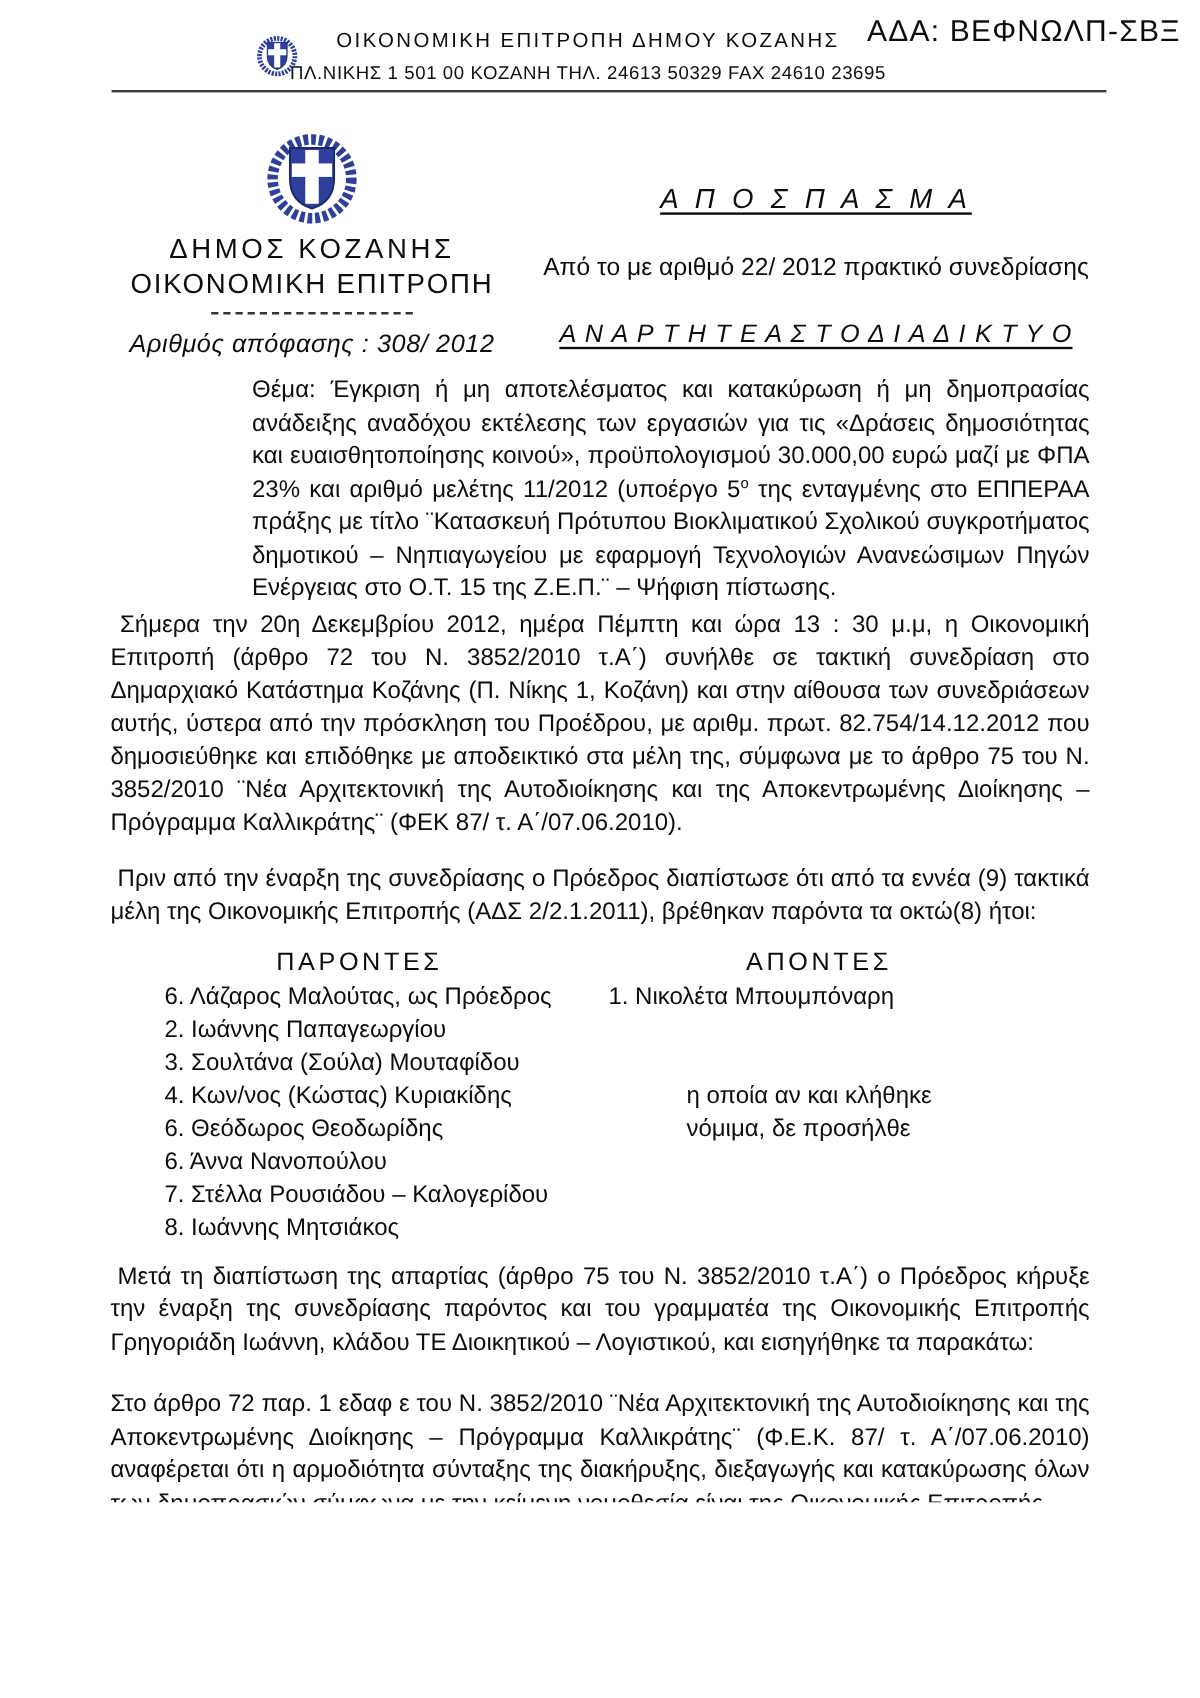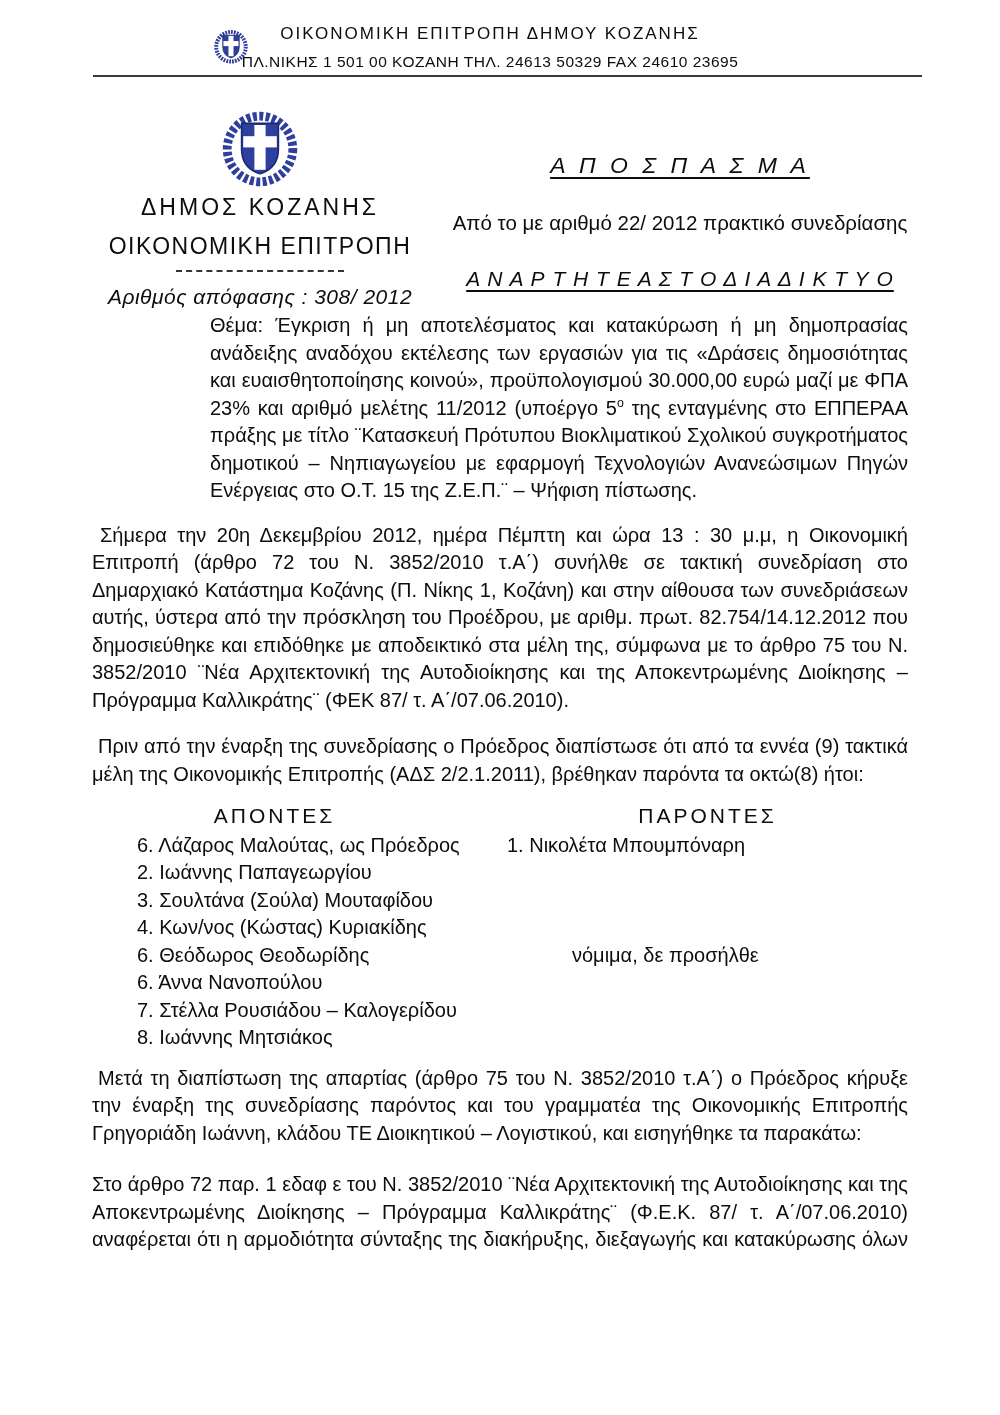--- a/index.html
+++ b/index.html
@@ -20,36 +20,36 @@
   .emblem-small{position:absolute;left:213px;top:24px;width:36px;height:42px;}
   .letterhead{position:absolute;left:170px;top:24px;width:640px;text-align:center;}
   .letterhead .lh1{font-size:17px;letter-spacing:2px;font-weight:500;}
   .letterhead .lh2{font-size:15.5px;letter-spacing:.5px;margin-top:9px;}
   .ada{position:absolute;top:12px;right:16px;font-size:25px;letter-spacing:1px;}
   .header-rule{position:absolute;top:75px;left:93px;right:78px;border-top:2px solid #3a3a3a;}
   
   .authority{position:absolute;left:95px;top:100px;width:330px;text-align:center;}
   .emblem-big{width:80px;height:90px;display:block;margin:0 auto;}
   .authority .name1{font-size:23px;letter-spacing:3px;margin-top:4px;}
-  .authority .name2{font-size:23px;letter-spacing:1.5px;margin-top:12px;}
+  .authority .name2{font-size:23px;letter-spacing:1.5px;margin-top:2px;}
   .authority .divider{width:168px;margin:10px auto 0;border-top:2px dashed #333;}
   .authority .decision{font-style:italic;font-size:21px;margin-top:13px;letter-spacing:.5px;}
   .heading{position:absolute;left:430px;top:152px;width:500px;text-align:center;}
   .heading .apospasma{font-style:italic;font-size:23px;letter-spacing:4px;text-decoration:underline;text-underline-offset:4px;}
   .heading .from-minutes{font-size:20.5px;margin-top:32px;}
   .heading .anartitea{font-style:italic;font-size:21px;letter-spacing:1px;margin-top:32px;text-decoration:underline;text-underline-offset:4px;}
   
   .main-text{
     position:absolute;left:92px;right:92px;top:312px;
     font-size:20px;line-height:27.5px;
   }
   .subject{margin-left:118px;text-align:justify;}
   sup.ord{vertical-align:super;font-size:.62em;line-height:0;}
   .para{text-align:justify;}
-  .p1{margin-top:17px;text-indent:8px;}
+  .p1{margin-top:3px;text-indent:8px;}
   .p2{margin-top:19px;text-indent:6px;}
   .p3{margin-top:13px;text-indent:6px;}
   .p4{margin-top:24px;}
   
   .attendance{margin-top:14px;}
   .att-grid{display:grid;grid-template-columns:415px 1fr;}
   .att-header{font-size:21px;letter-spacing:3px;text-align:center;padding-bottom:2px;}
   .att-header.right{padding-right:50px;}
   .att-left{padding-left:45px;white-space:nowrap;}
   .att-right{white-space:nowrap;}
@@ -78,20 +78,21 @@
 
   <div class="emblem-small">
     <svg viewBox="0 0 100 110" width="36" height="42">
         <use href="#hellenic-emblem"></use>
       </svg>
   </div>
   <div class="letterhead">
     <div class="lh1">ΟΙΚΟΝΟΜΙΚΗ ΕΠΙΤΡΟΠΗ ΔΗΜΟΥ ΚΟΖΑΝΗΣ</div>
     <div class="lh2">ΠΛ.ΝΙΚΗΣ 1 501 00 ΚΟΖΑΝΗ ΤΗΛ. 24613 50329 FAX 24610 23695</div>
   </div>
+  <div class="ada">ΑΔΑ: ΒΕΦΝΩΛΠ-ΣΒΞ</div>
   <div class="header-rule"></div>
 
   <div class="authority">
     <div class="emblem-big">
       <svg viewBox="0 0 100 110" width="80" height="90">
           <use href="#hellenic-emblem"></use>
         </svg>
     </div>
     <div class="name1">ΔΗΜΟΣ ΚΟΖΑΝΗΣ</div>
     <div class="name2">ΟΙΚΟΝΟΜΙΚΗ ΕΠΙΤΡΟΠΗ</div>
@@ -110,37 +111,38 @@
     <div class="subject">
       <span>Θέμα: Έγκριση ή μη αποτελέσματος και κατακύρωση ή μη δημοπρασίας ανάδειξης αναδόχου εκτέλεσης των εργασιών για τις «Δράσεις δημοσιότητας και ευαισθητοποίησης κοινού», προϋπολογισμού 30.000,00 ευρώ μαζί με ΦΠΑ 23% και αριθμό μελέτης 11/2012 (υποέργο 5</span><sup class="ord">ο</sup><span> της ενταγμένης στο ΕΠΠΕΡΑΑ πράξης με τίτλο ¨Κατασκευή Πρότυπου Βιοκλιματικού Σχολικού συγκροτήματος δημοτικού – Νηπιαγωγείου με εφαρμογή Τεχνολογιών Ανανεώσιμων Πηγών Ενέργειας στο Ο.Τ. 15 της Ζ.Ε.Π.¨ – Ψήφιση πίστωσης.</span>
     </div>
 
     <div class="para p1">Σήμερα την 20η Δεκεμβρίου 2012, ημέρα Πέμπτη και ώρα 13 : 30 μ.μ, η Οικονομική Επιτροπή (άρθρο 72 του Ν. 3852/2010 τ.Α΄) συνήλθε σε τακτική συνεδρίαση στο Δημαρχιακό Κατάστημα Κοζάνης (Π. Νίκης 1, Κοζάνη) και στην αίθουσα των συνεδριάσεων αυτής, ύστερα από την πρόσκληση του Προέδρου, με αριθμ. πρωτ. 82.754/14.12.2012 που δημοσιεύθηκε και επιδόθηκε με αποδεικτικό στα μέλη της, σύμφωνα με το άρθρο 75 του Ν. 3852/2010 ¨Νέα Αρχιτεκτονική της Αυτοδιοίκησης και της Αποκεντρωμένης Διοίκησης – Πρόγραμμα Καλλικράτης¨ (ΦΕΚ 87/ τ. Α΄/07.06.2010).</div>
 
     <div class="para p2">Πριν από την έναρξη της συνεδρίασης ο Πρόεδρος διαπίστωσε ότι από τα εννέα (9) τακτικά μέλη της Οικονομικής Επιτροπής (ΑΔΣ 2/2.1.2011), βρέθηκαν παρόντα τα οκτώ(8) ήτοι:</div>
 
     <div class="attendance">
       <div class="att-grid">
+        <div class="att-header">ΠΑΡΟΝΤΕΣ</div>
         <div class="att-header right">ΑΠΟΝΤΕΣ</div>
-        <div class="att-header">ΠΑΡΟΝΤΕΣ</div>
       </div>
       <div class="att-grid">
         <div class="att-left">6. Λάζαρος Μαλούτας, ως Πρόεδρος</div>
         <div class="att-right">1. Νικολέτα Μπουμπόναρη</div>
       </div>
       <div class="att-grid">
         <div class="att-left">2. Ιωάννης Παπαγεωργίου</div>
         <div class="att-right"></div>
       </div>
       <div class="att-grid">
         <div class="att-left">3. Σουλτάνα (Σούλα) Μουταφίδου</div>
         <div class="att-right"></div>
       </div>
       <div class="att-grid">
         <div class="att-left">4. Κων/νος (Κώστας) Κυριακίδης</div>
+        <div class="att-right note">η οποία αν και κλήθηκε</div>
       </div>
       <div class="att-grid">
         <div class="att-left">6. Θεόδωρος Θεοδωρίδης</div>
         <div class="att-right note">νόμιμα, δε προσήλθε</div>
       </div>
       <div class="att-grid">
         <div class="att-left">6. Άννα Νανοπούλου</div>
         <div class="att-right"></div>
       </div>
       <div class="att-grid">

